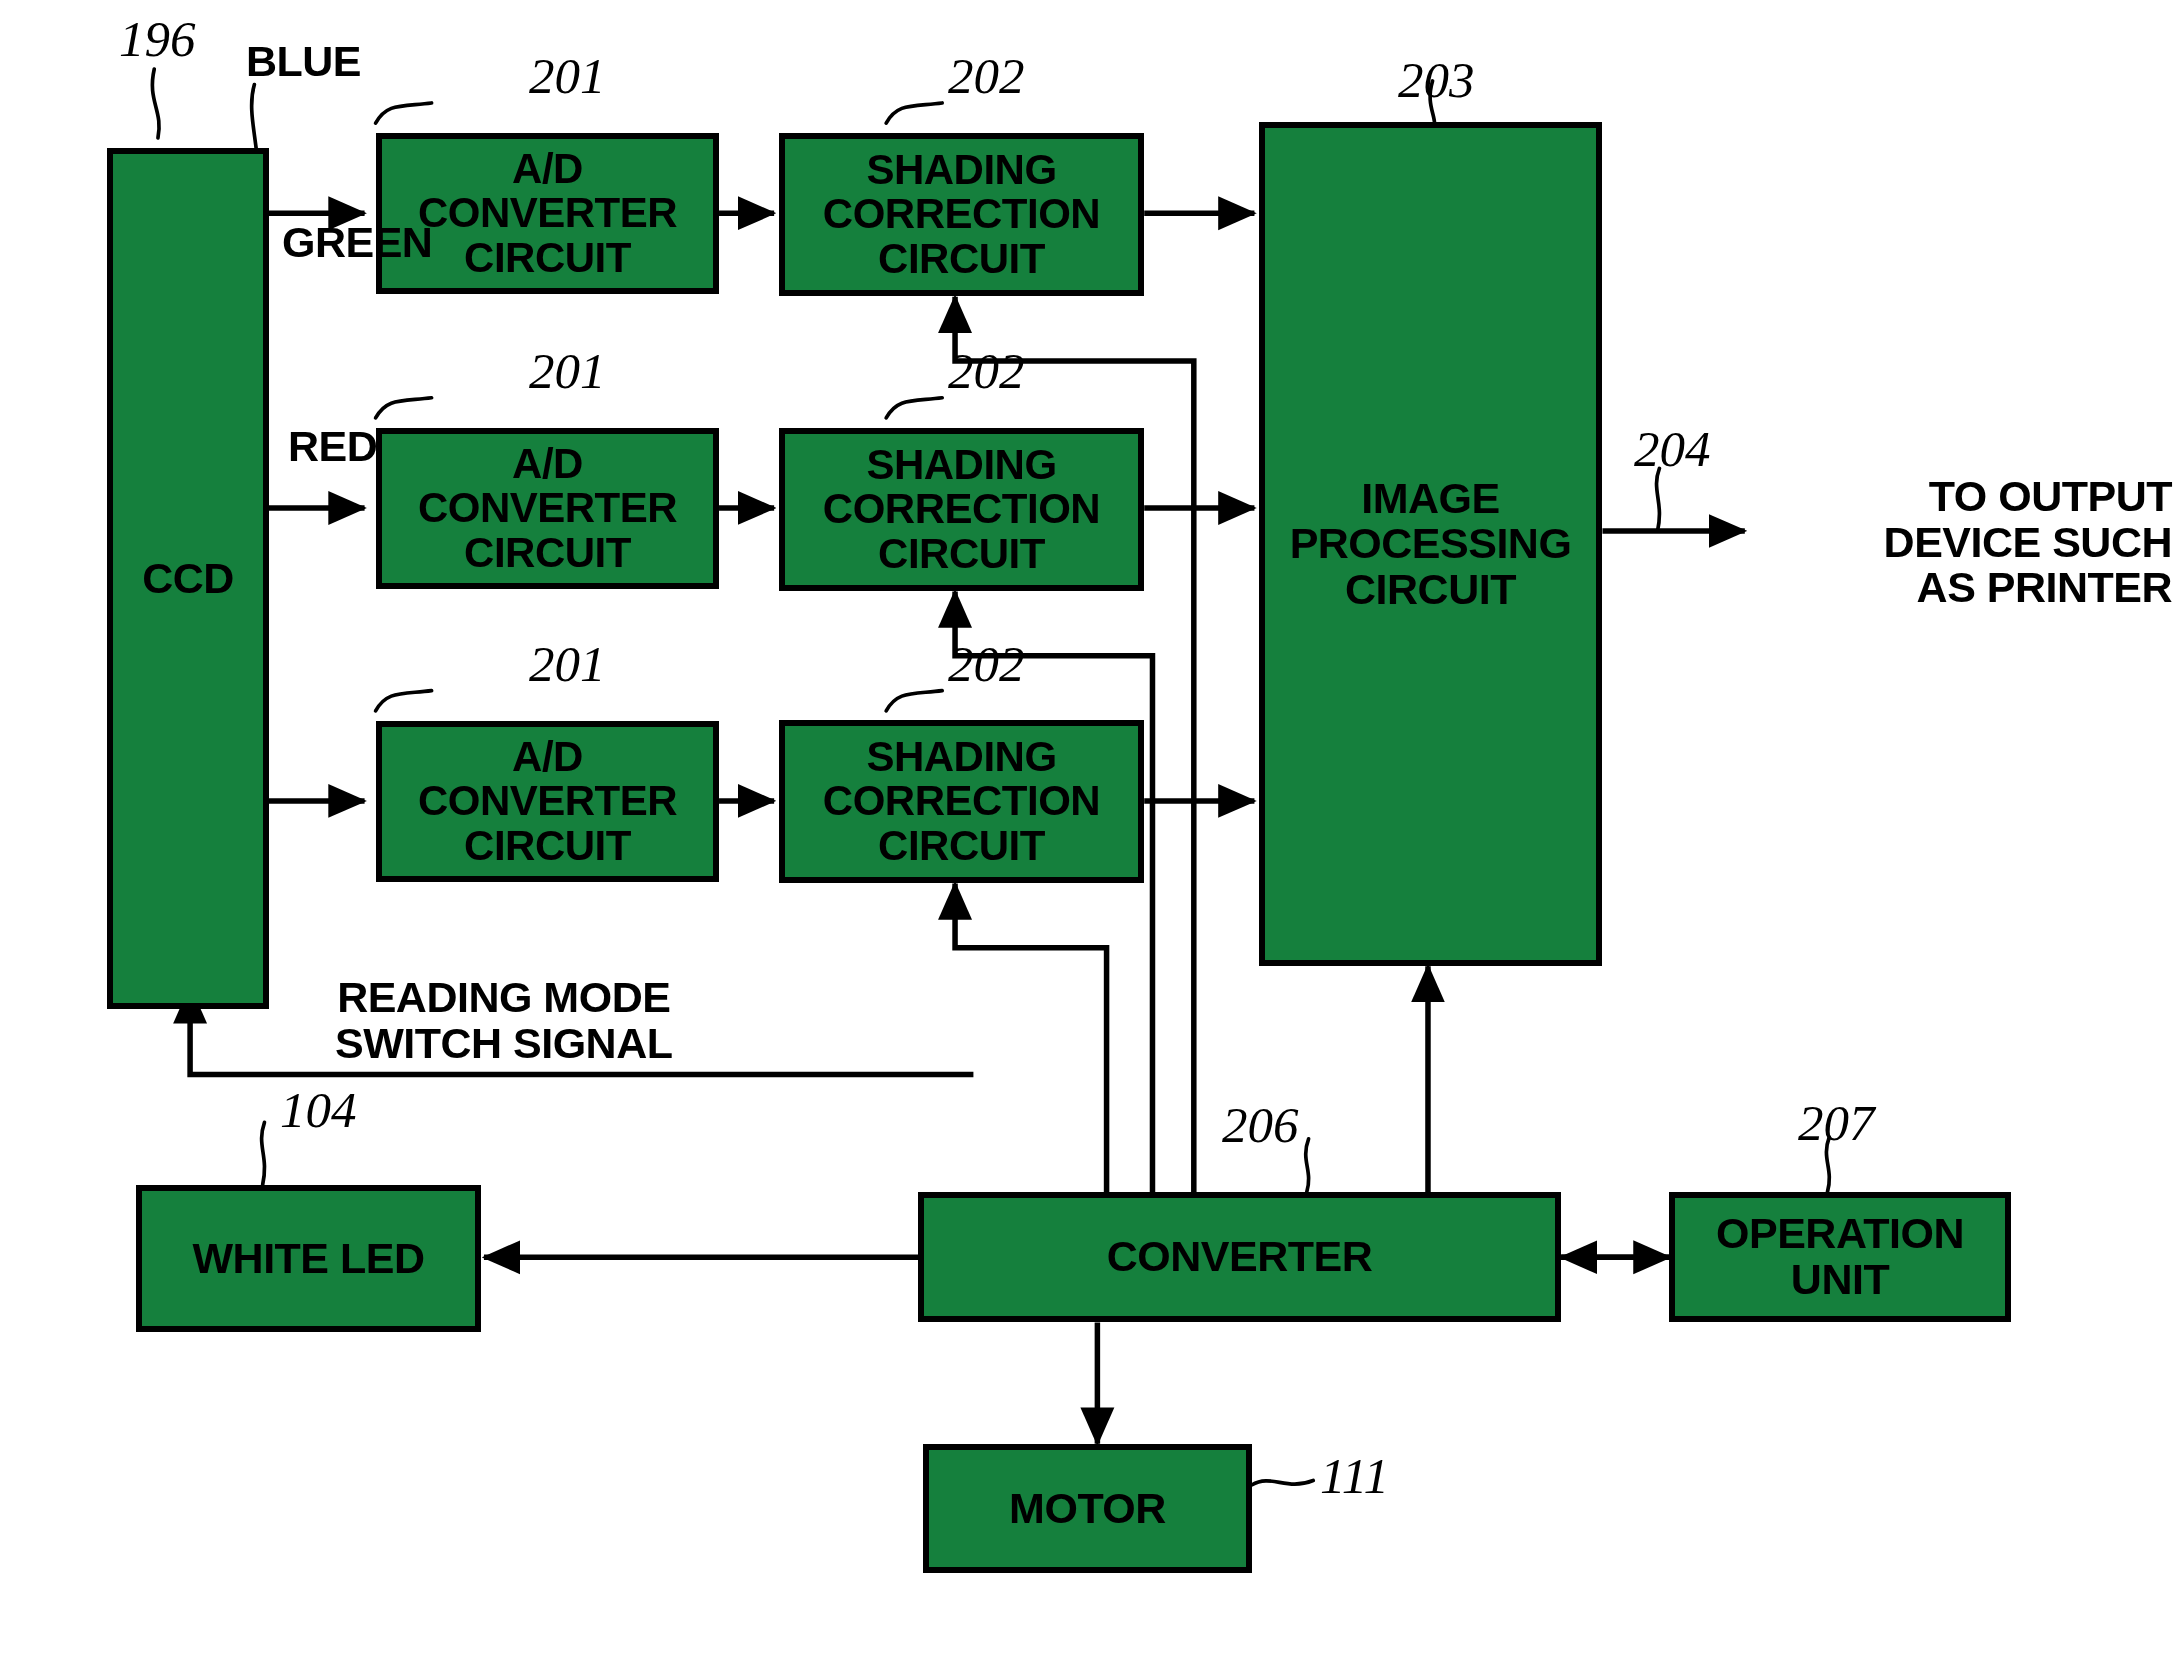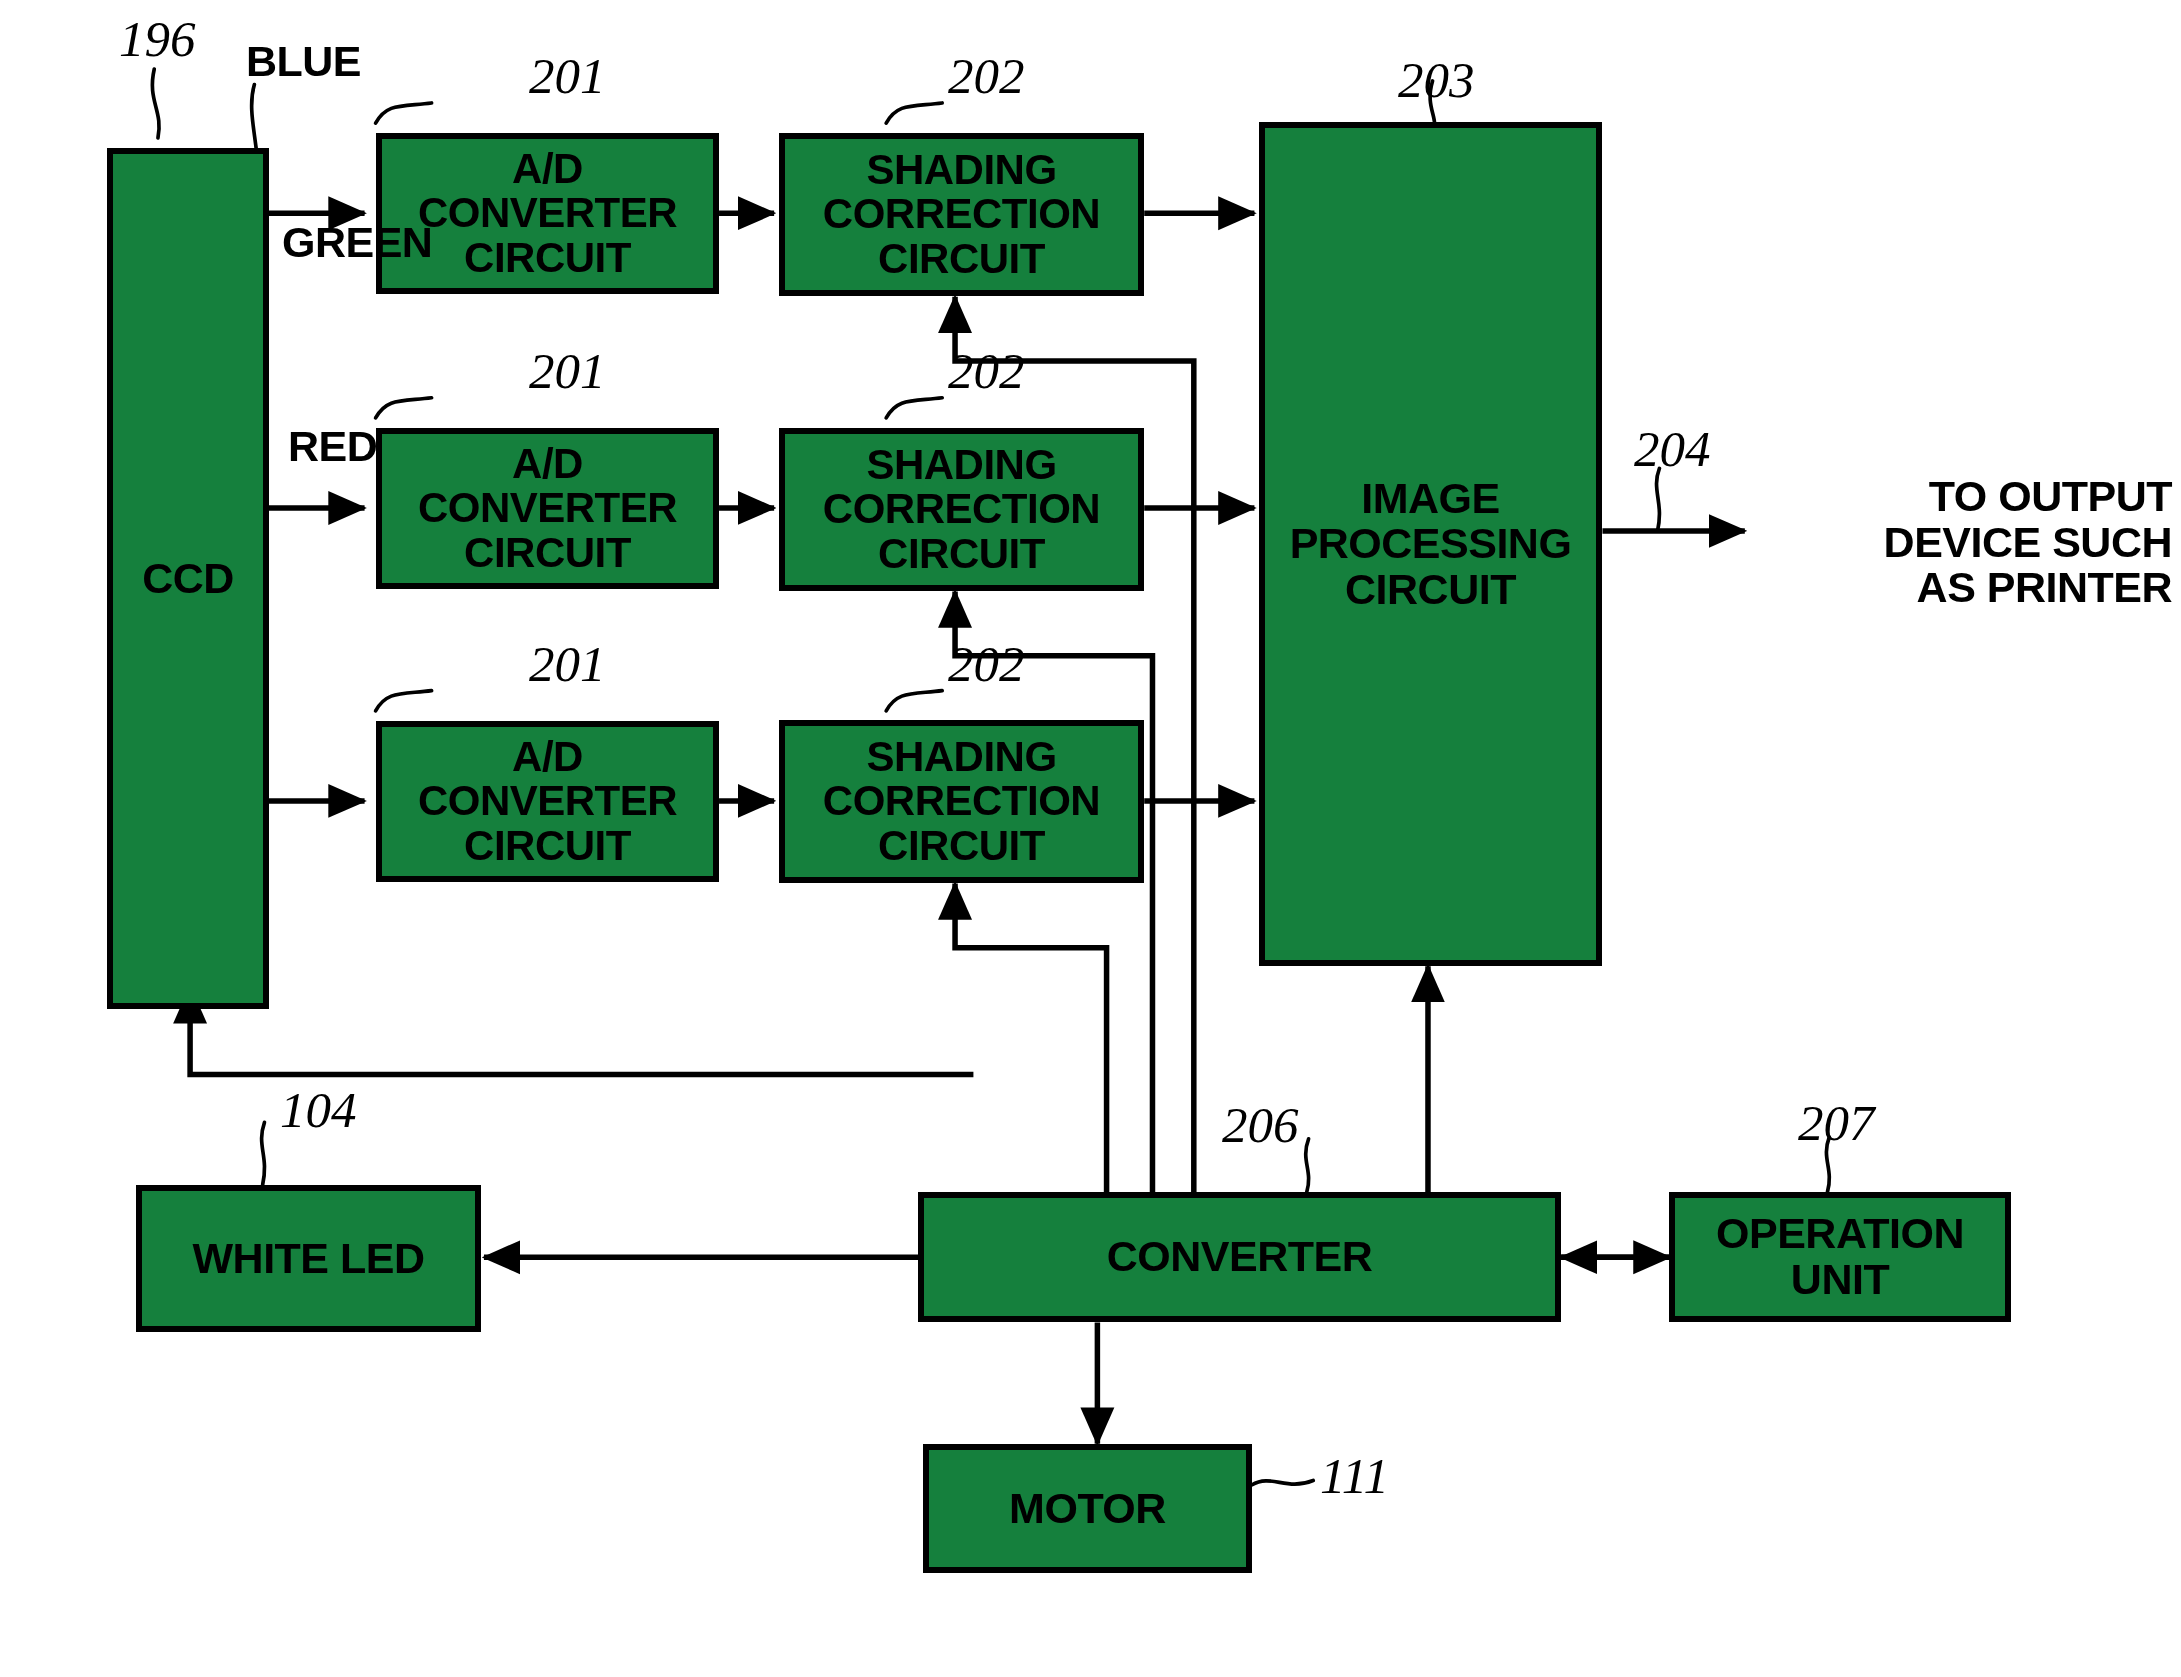--- a/index.html
+++ b/index.html
@@ -226,20 +226,22 @@
     <div class="box-label fs-big">MOTOR</div>
   </div>
   <div class="refnum" style="left:1320px; top:1451px;">111</div>
 
   <div class="plain-label ta-left" style="left:246px; top:39px;">BLUE</div>
 
   <div class="plain-label ta-left" style="left:282px; top:220px;">GREEN</div>
 
   <div class="plain-label ta-left" style="left:288px; top:424px;">RED</div>
 
+  <div class="plain-label ta-left" style="left:335px; top:975px;">READING MODE
+SWITCH SIGNAL</div>
 
   <div class="plain-label ta-center" style="left:1786px; top:474px; width:386px;">TO OUTPUT
 DEVICE SUCH
 AS PRINTER</div>
 
   <div class="refnum" style="left:1634px; top:424px;">204</div>
 
 </div>
 
 

